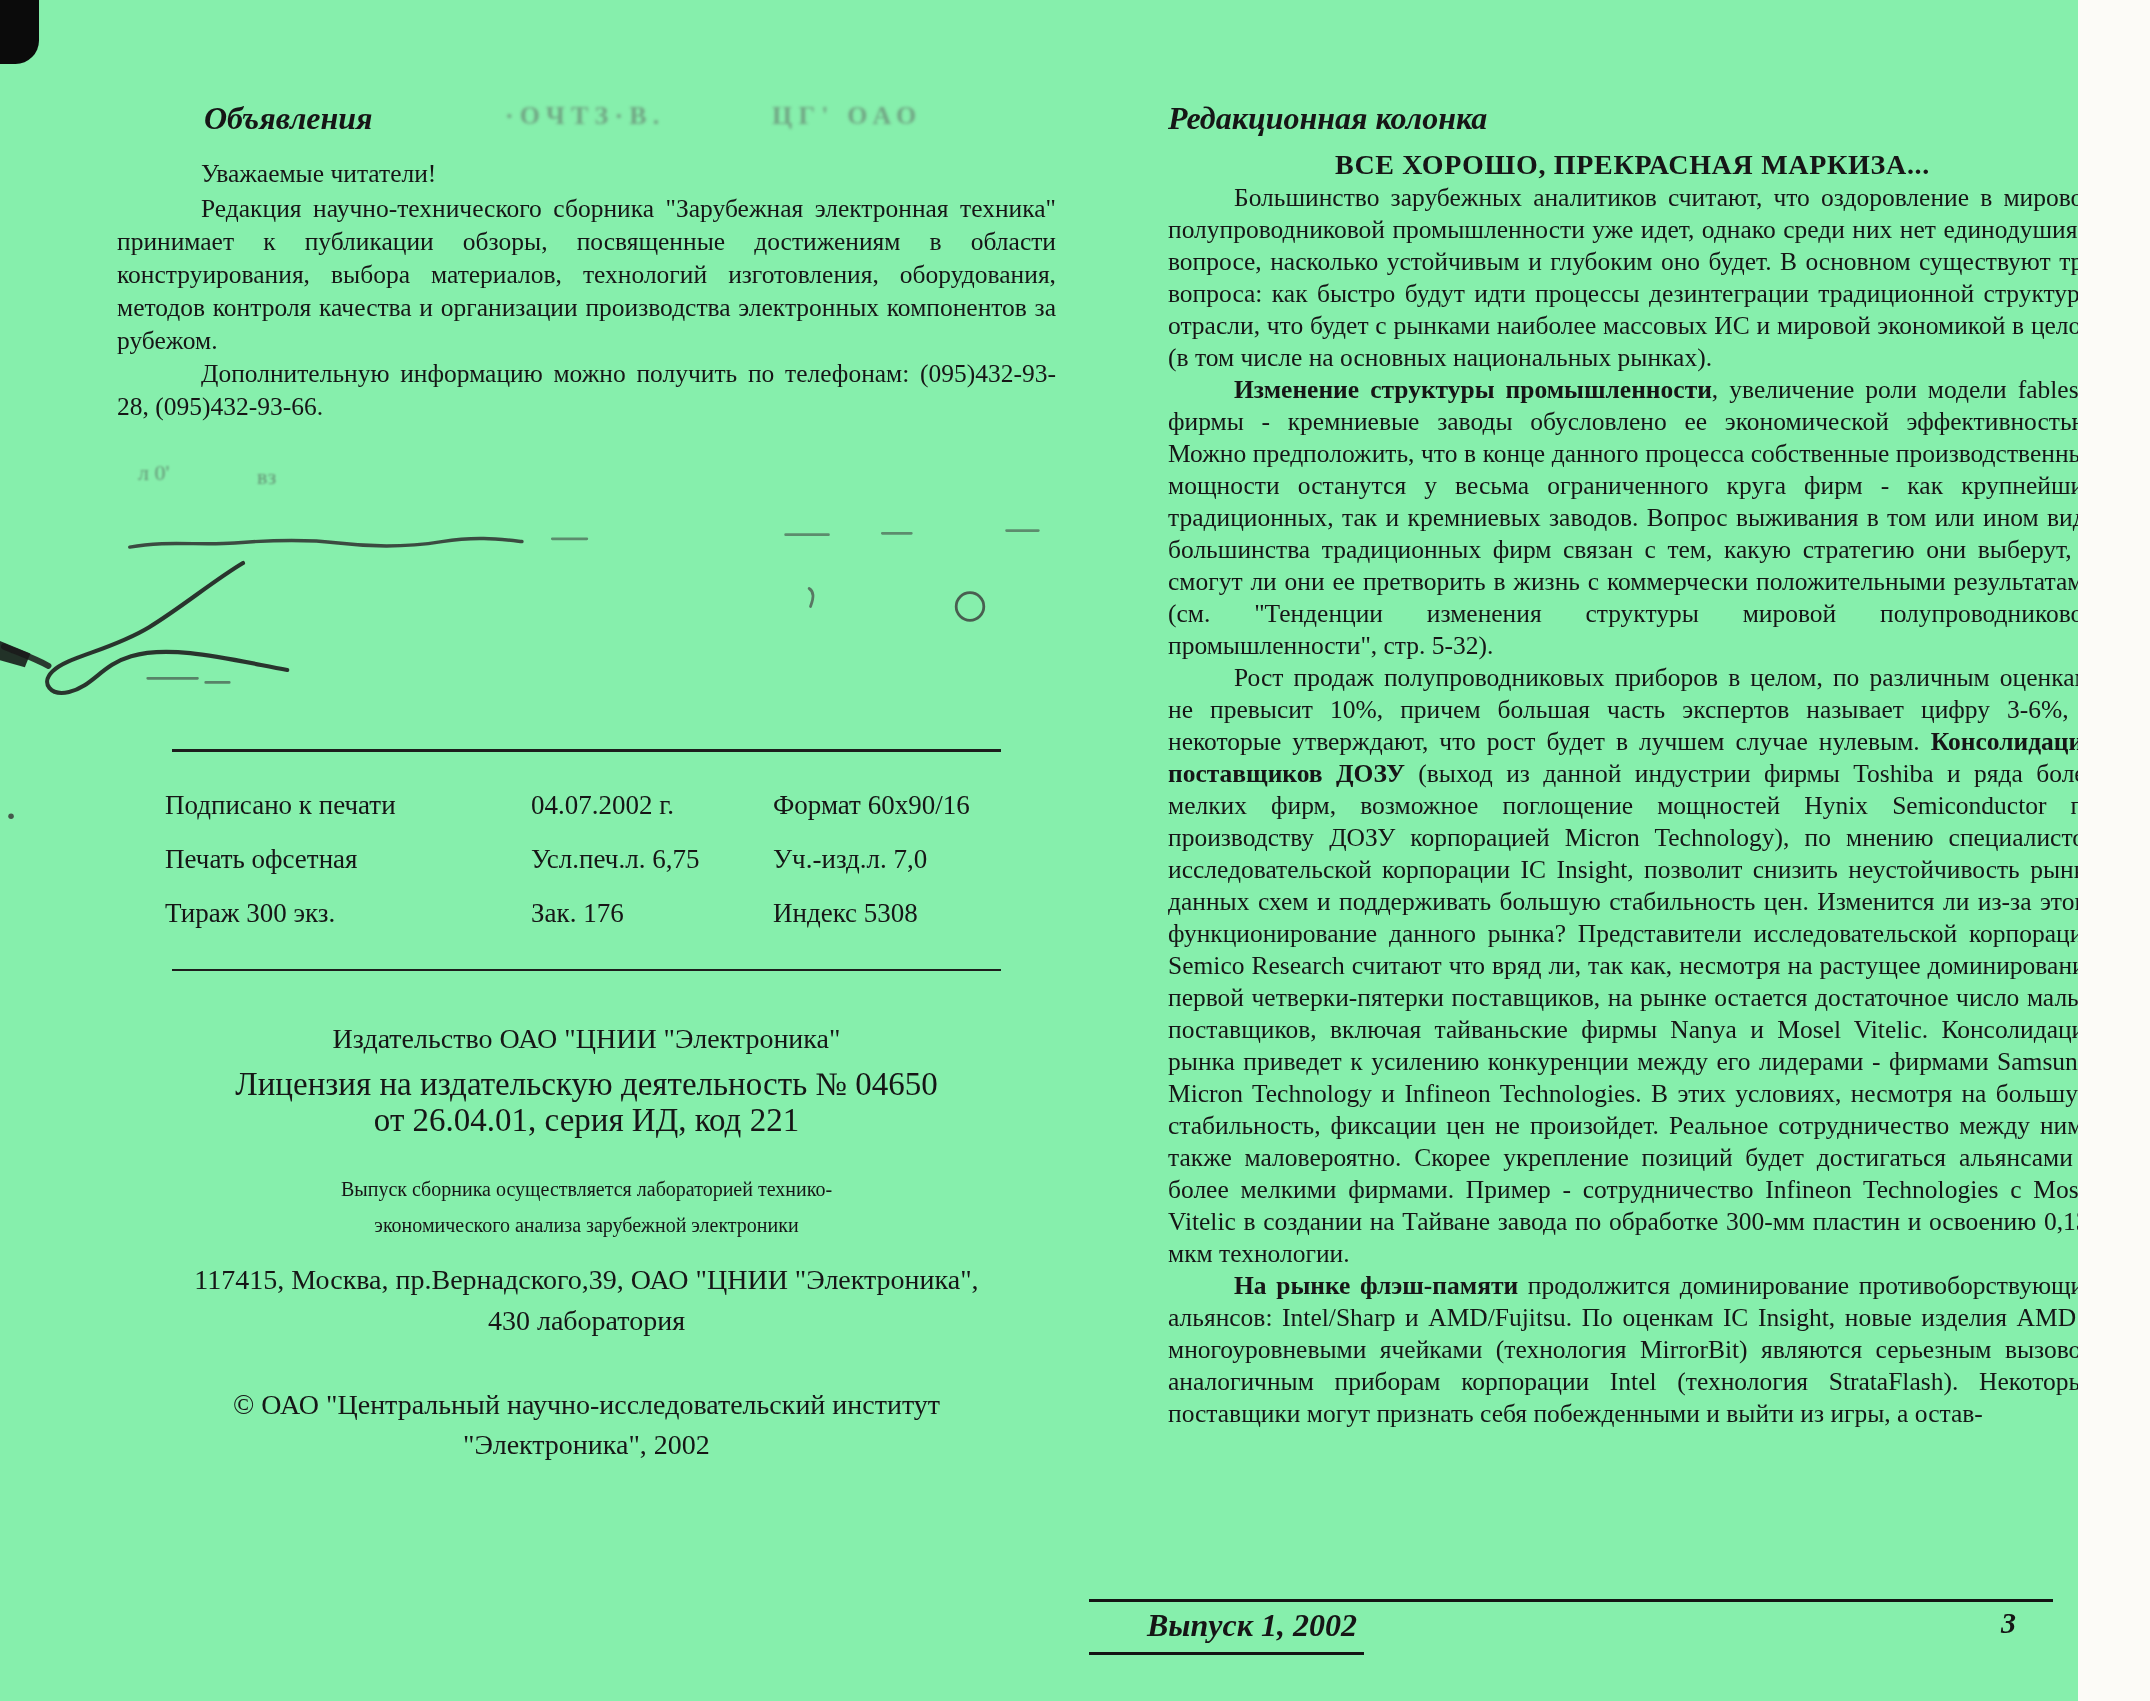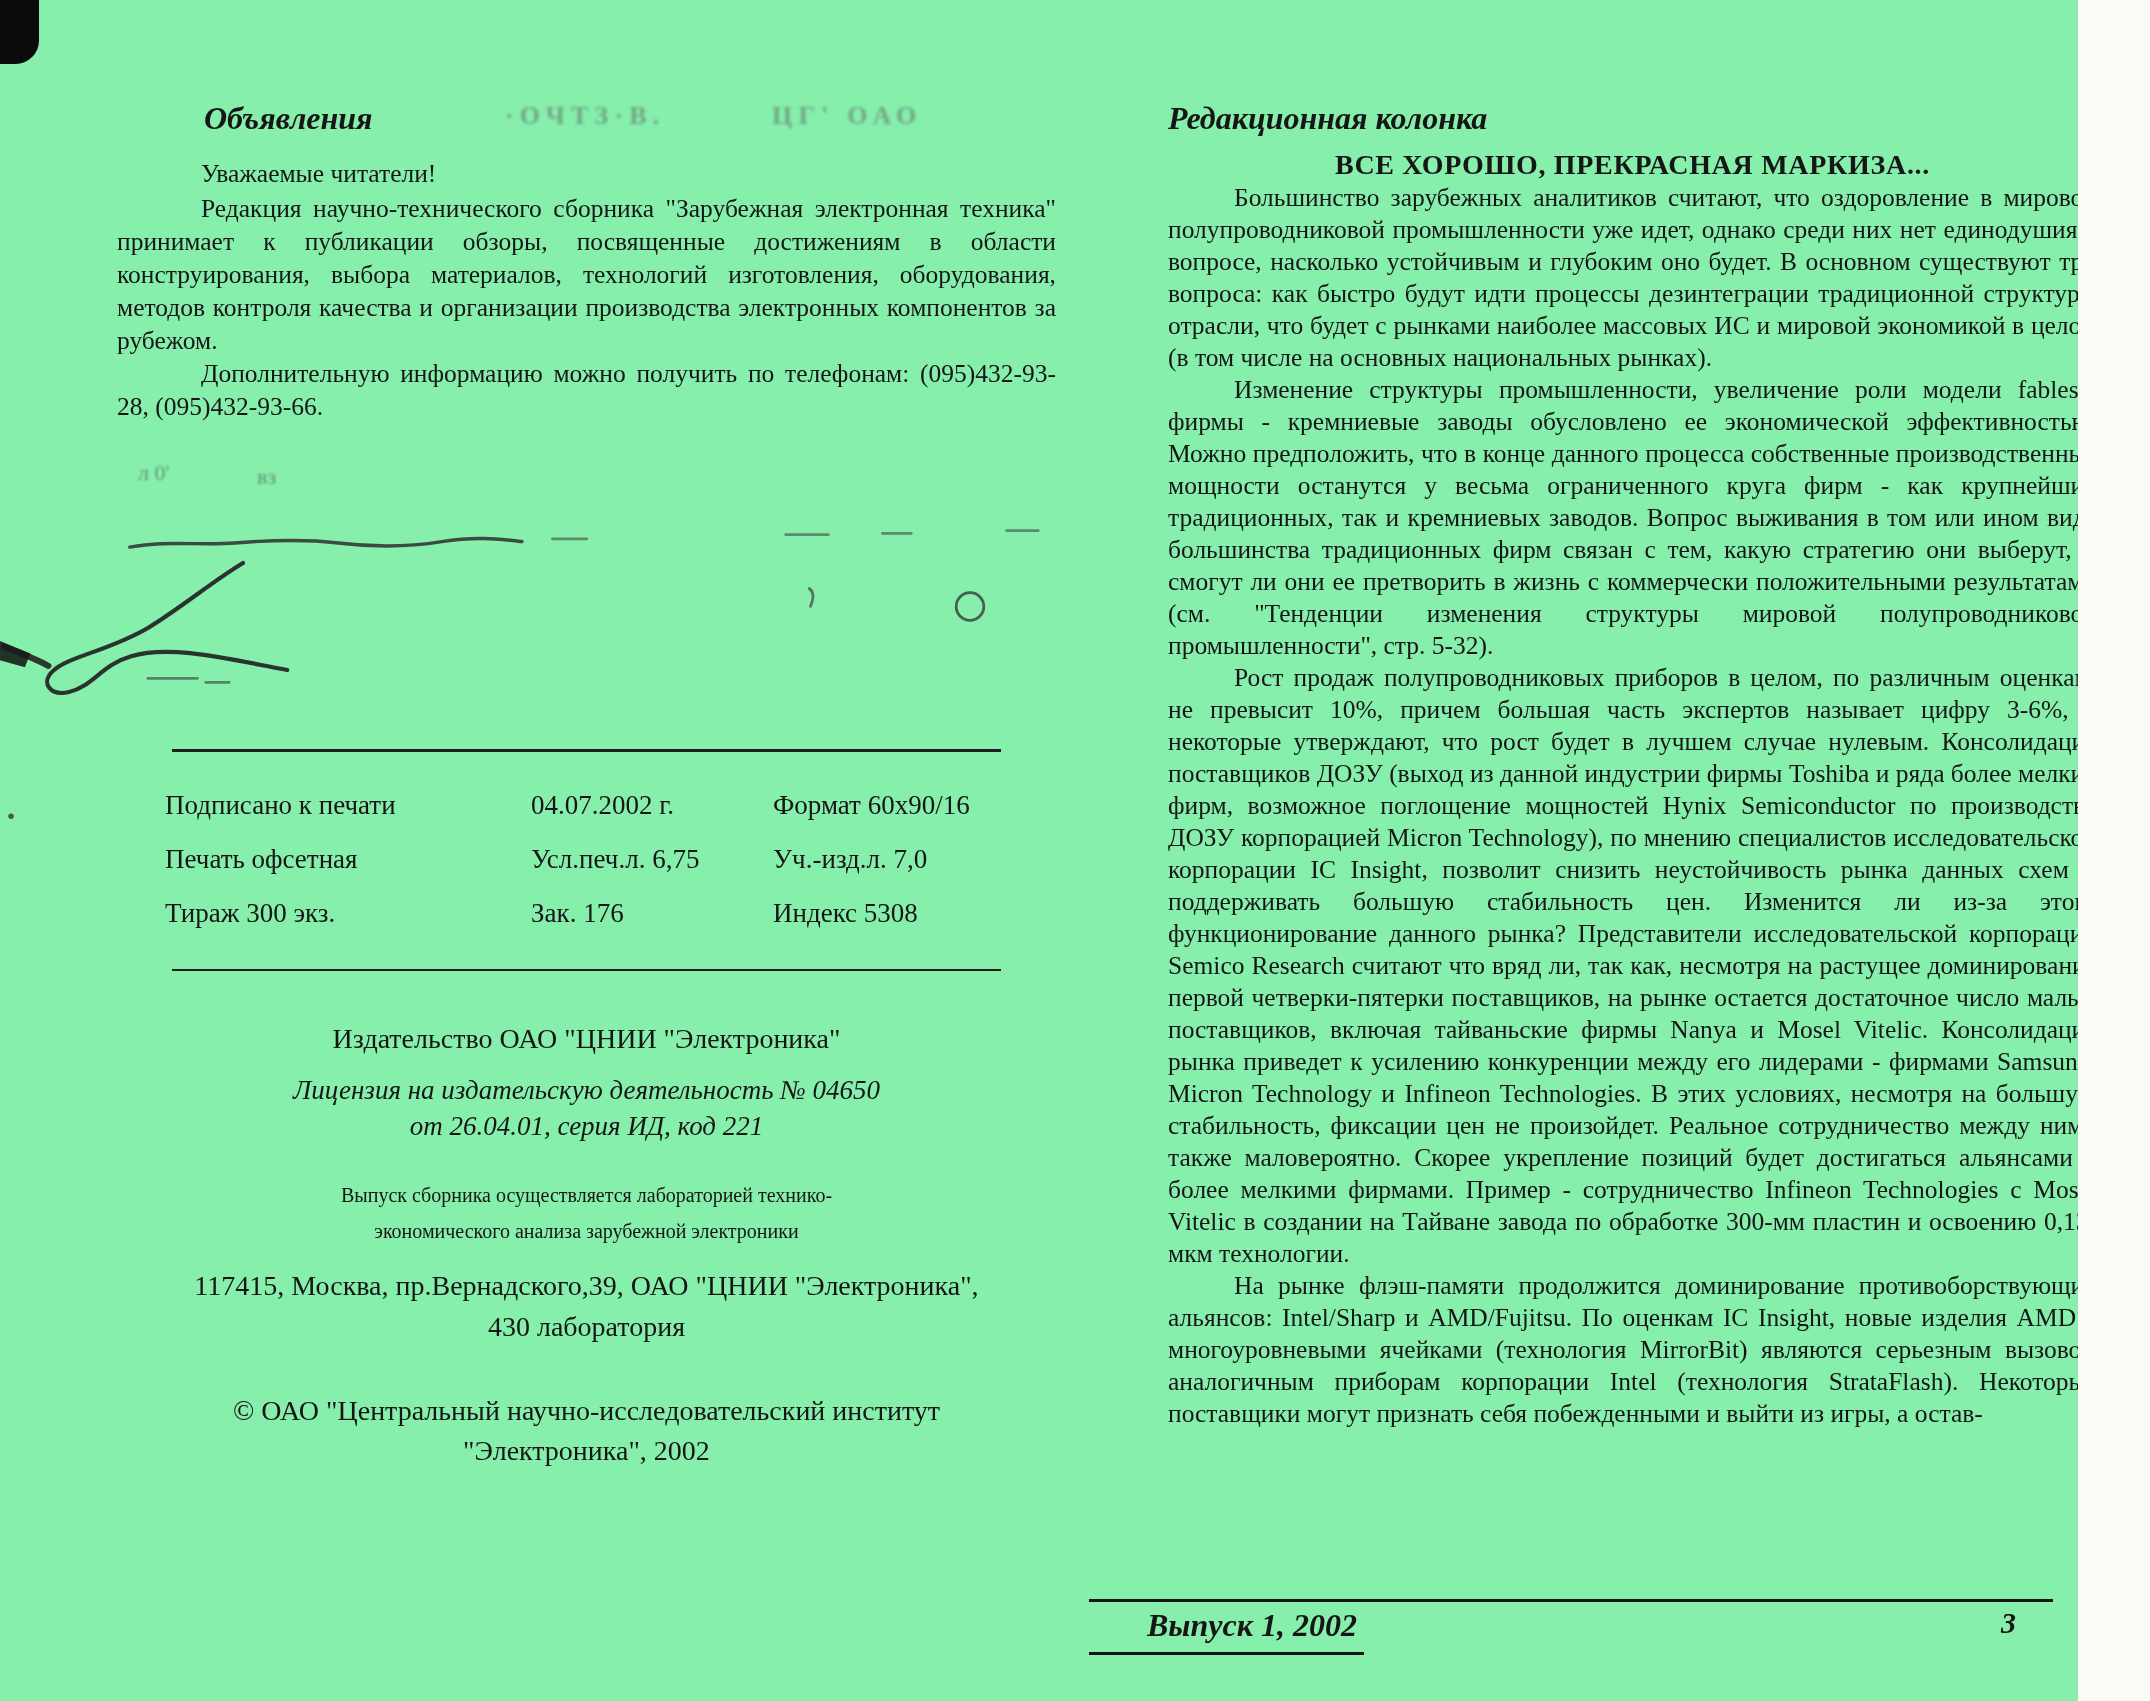--- a/index.html
+++ b/index.html
@@ -17,37 +17,37 @@
 
   .col-head { font-size:32px; font-weight:700; font-style:italic; line-height:36px; }
   .left-head { margin:9.7px 0 0 87px; }
   .right-head { margin-top:9.7px; }
 
   .body { font-size:25.5px; line-height:33px; }
   .col-right .body { line-height:32px; }
   .just { text-align:justify; }
   .ind-l { text-indent:84px; }
   .ind-r { text-indent:66px; }
-  .b { font-weight:400; }
+  .b { font-weight:700; }
 
   .sal { margin-top:21px; text-indent:84px; }
   .p1 { margin-top:2.8px; }
 
   .ed-title { margin-top:11px; text-align:center; font-weight:700; font-size:28px; line-height:35px; letter-spacing:0.7px; }
 
   .rule { height:2.1px; background:#1d1d1d; width:829px; margin-left:55px; }
   .rule-1 { margin-top:326px; }
   .rule-2 { margin-top:39px; }
 
   .pubtable { display:grid; grid-template-columns:366px 242px 228px; row-gap:21px;
               margin:37px 0 0 48px; font-size:27px; line-height:33px; }
 
   .cblock { text-align:center; white-space:pre-line; }
   .publisher { margin-top:50px; font-size:28px; line-height:36px; }
-  .license   { margin-top:15px; font-size:27px; font-style:italic; line-height:36px; }
+  .license   { margin-top:9px; font-size:33px; line-height:36px; }
   .lab       { margin-top:33px; font-size:20px; line-height:36px; }
   .address   { margin-top:16.6px; font-size:28px; line-height:41px; }
   .copyright { margin-top:44px; font-size:28px; line-height:40px; }
 
   
   .f-rule-top    { position:absolute; left:1089px; top:1599px; width:964px; height:2.8px; background:#141414; }
   .f-issue       { position:absolute; left:1147px; top:1607px; font-size:32px; font-weight:700; font-style:italic; }
   .f-rule-bottom { position:absolute; left:1089px; top:1652px; width:275px; height:2.8px; background:#141414; }
   .f-page        { position:absolute; left:2001px; top:1606px; font-size:30px; font-weight:700; font-style:italic; }
 

